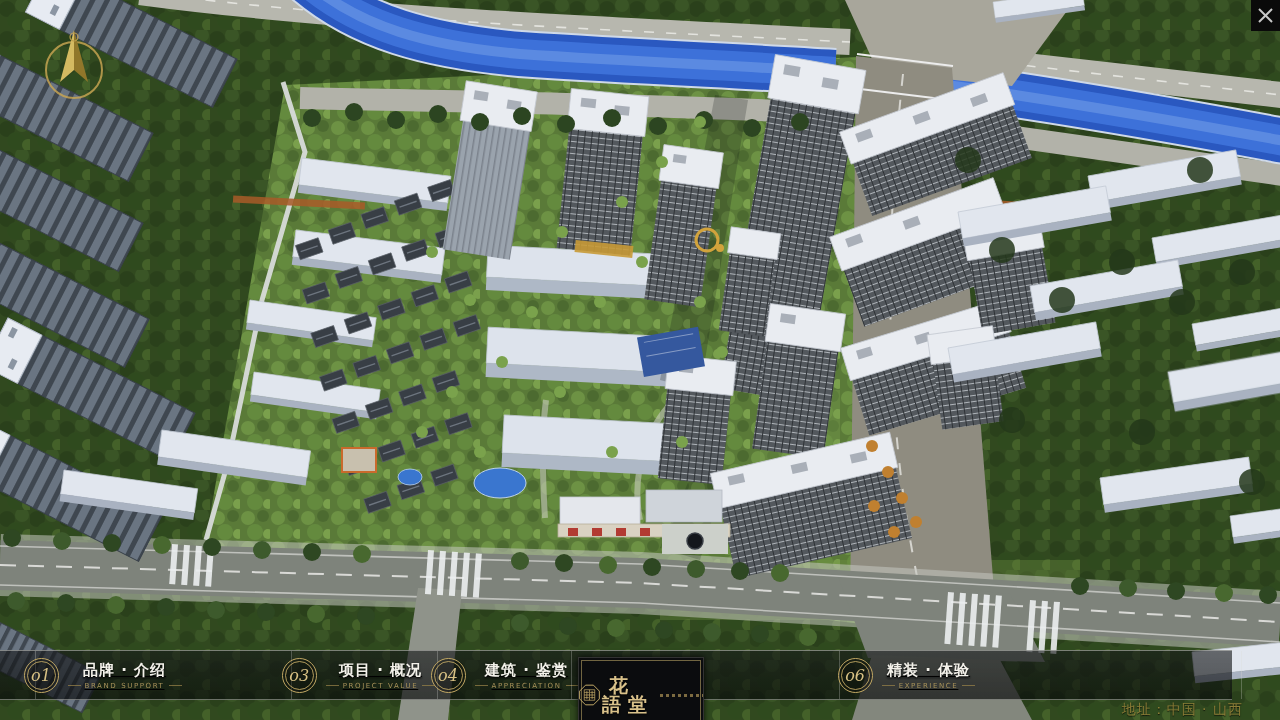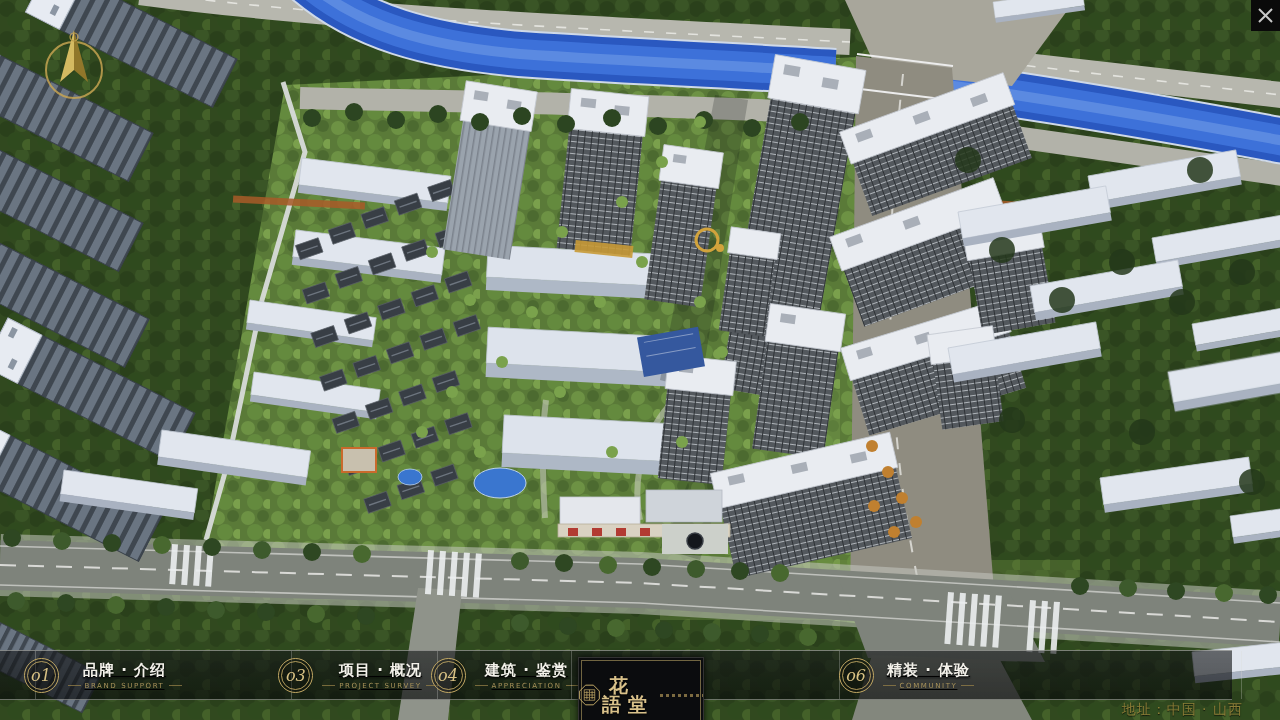--- a/index.html
+++ b/index.html
@@ -484,21 +484,21 @@
     </div>
     <div class="nav-item" style="left:291px">
       <div class="num">
           <i class="ring"></i>
           <span>o3</span>
         </div>
       <div class="lbl">
           <div class="zh">项目 · 概况</div>
       <div class="enrow">
             <i class="ln"></i>
-            <span class="en">PROJECT SURVEY</span>
+            <span class="en">PROJECT VALUE</span>
             <i class="ln"></i>
           </div>
         </div>
     </div>
     <div class="nav-item" style="left:437px">
       <div class="num">
           <i class="ring"></i>
           <span>o4</span>
         </div>
       <div class="lbl">
@@ -514,21 +514,21 @@
 
     <div class="nav-item" style="left:839px">
       <div class="num">
           <i class="ring"></i>
           <span>o6</span>
         </div>
       <div class="lbl">
           <div class="zh">精装 · 体验</div>
       <div class="enrow">
             <i class="ln"></i>
-            <span class="en">COMMUNITY</span>
+            <span class="en">EXPERIENCE</span>
             <i class="ln"></i>
           </div>
         </div>
     </div>
     <span class="vdiv" style="left:1241px"></span>
   </nav>
 
   <div class="logo-panel">
     <svg width="32" height="32" viewBox="0 0 32 32">
       <polygon points="10,1 22,1 31,10 31,22 22,31 10,31 1,22 1,10" fill="none" stroke="#c5ab68" stroke-width="1.5"></polygon>

